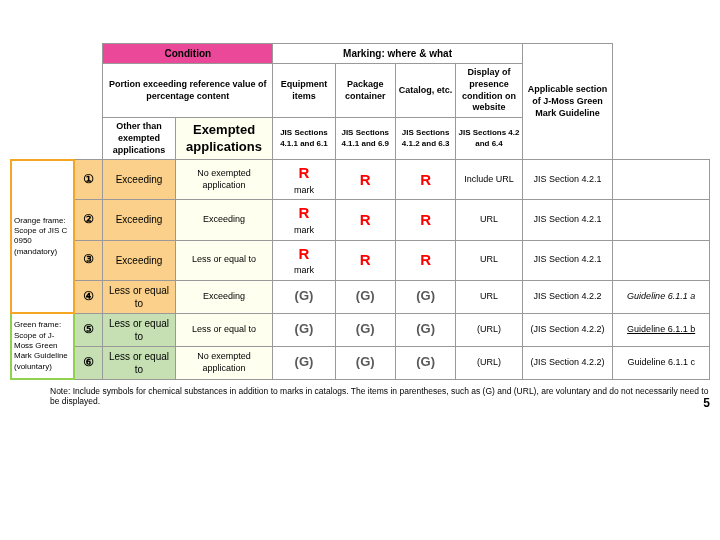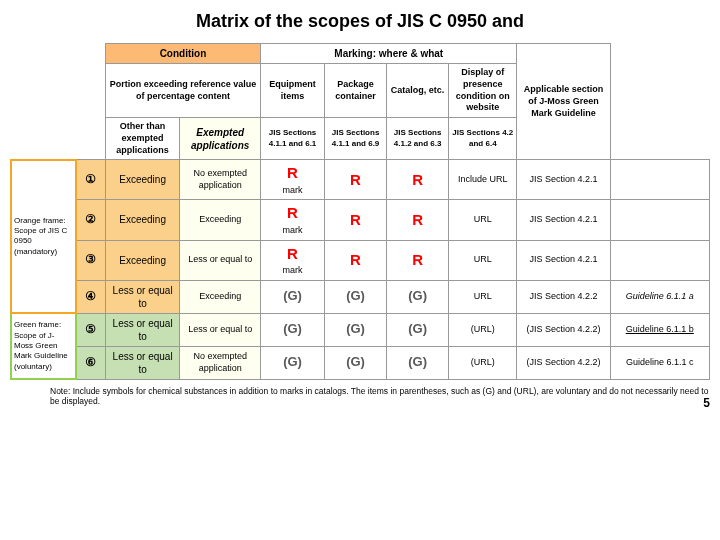--- a/index.html
+++ b/index.html
@@ -27,31 +27,31 @@
       border-collapse: collapse;
       font-size: 10px;
     }
     th, td {
       border: 1px solid #999;
       text-align: center;
       vertical-align: middle;
       padding: 3px 2px;
       line-height: 1.3;
     }
-    .header-condition { background-color: #fdba74; font-weight: bold; }
+    .header-condition { background-color: #ec4899; font-weight: bold; }
     .header-marking { background-color: #fff; font-weight: bold; }
     .header-applicable { background-color: #fff; font-weight: bold; }
     .note { font-size: 8.5px; margin-top: 6px; text-align: left; padding-left: 40px; }
     .page-num { float: right; font-size: 12px; font-weight: bold; }
   </style>
 </head>
 <body>
 
 <h1>
-  <span>Matrix of the scopes of JIS C 0950 and</span><br>
+  <br>
 </h1>
 
 <div class="table-wrap">
   <table>
     <thead>
       <tr>
         <td colspan="2" style="border:none;"></td>
         <th colspan="2" class="header-condition" style="border:1px solid #999;">
           <span>Condition</span>
         </th>
@@ -78,21 +78,21 @@
         </th>
         <th style="border:1px solid #999; font-size:9px;margin-top:7px;">
           <span>Display of presence condition on website</span>
         </th>
       </tr>
       <tr>
         <td colspan="2" style="border:none;"></td>
         <th style="border:1px solid #999; font-size:9px;">
           <span>Other than exempted applications</span>
         </th>
-        <th style="border:1px solid #999; font-size:10px; background:#FFFFF0;font-style:italic;">
+        <th style="border:1px solid #999; font-size:13px; background:#FFFFF0;">
           <span>Exempted applications</span>
         </th>
         <th style="border:1px solid #999; font-size:8px;">
           <span>JIS Sections 4.1.1 and 6.1</span>
         </th>
         <th style="border:1px solid #999; font-size:8px;">
           <span>JIS Sections 4.1.1 and 6.9</span>
         </th>
         <th style="border:1px solid #999; font-size:8px;margin-left:9px;">
           <span>JIS Sections 4.1.2 and 6.3</span>

